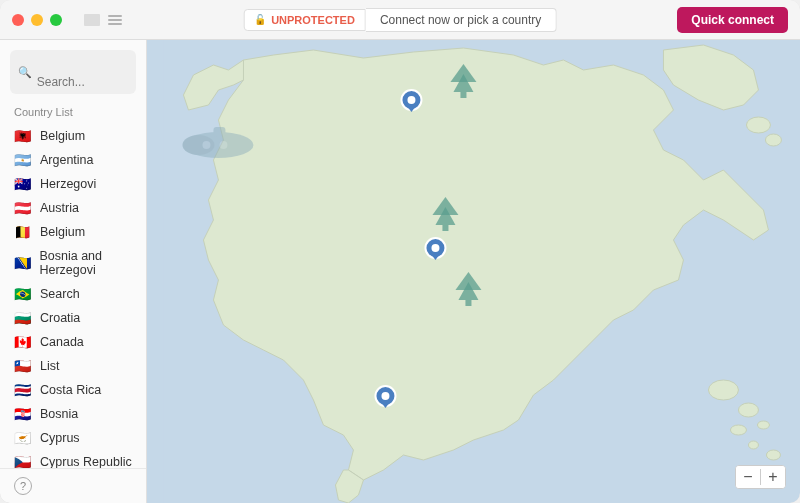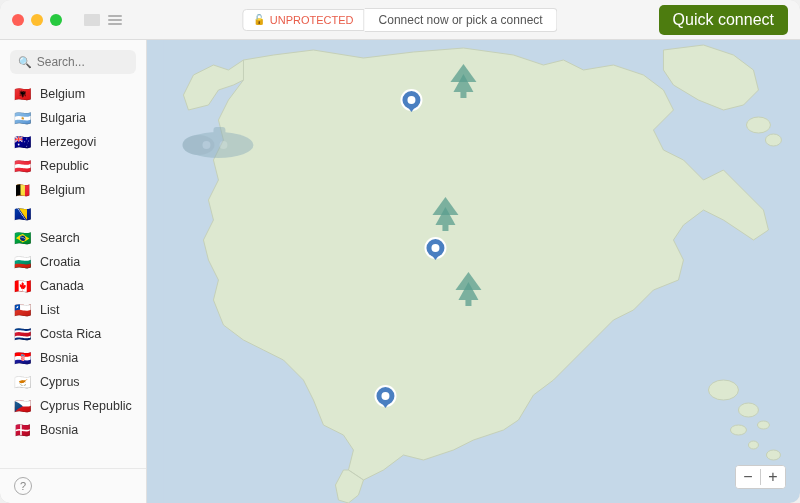--- a/index.html
+++ b/index.html
@@ -50,46 +50,46 @@
       align-items: center;
       gap: 0;
     }
     .unprotected-badge {
       background: #fff;
       border: 1px solid #ddd;
       border-radius: 4px 0 0 4px;
       padding: 4px 10px;
       font-size: 11px;
       color: #e85d4a;
-      font-weight: 400;
+      font-weight: 700;
       display: flex;
       align-items: center;
       gap: 4px;
     }
     .unprotected-badge::before {
       content: '🔓';
       font-size: 10px;
     }
     .connect-text {
       background: #fff;
       border: 1px solid #ddd;
       border-left: none;
       border-radius: 0 4px 4px 0;
       padding: 4px 14px;
       font-size: 12px;
       color: #555;
     }
     .quick-connect-btn {
-      background: #4d7c0f;
+      background: #be185d;
       color: white;
       border: none;
       border-radius: 5px;
       padding: 6px 14px;
-      font-size: 16px;
-      font-weight: 400;
+      font-size: 12px;
+      font-weight: 700;
       cursor: pointer;
     }
 
     
     .main-layout {
       display: flex;
       height: 463px;
     }
 
     
@@ -114,20 +114,21 @@
       color: #aaa;
       font-size: 11px;
     }
     .search-input {
       border: none;
       background: transparent;
       font-size: 12px;
       color: #15803d;
       outline: none;
       width: 100%;
+      margin-top: 20px;
     }
     .country-list-label {
       font-size: 11px;
       color: #888;
       padding: 4px 14px 6px 14px;
       font-weight: 500;
     }
     .country-list {
       overflow-y: auto;
       flex: 1;
@@ -252,55 +253,57 @@
         <div class="icon-box"></div>
         <div class="icon-lines">
           <div class="icon-line"></div>
           <div class="icon-line"></div>
           <div class="icon-line"></div>
         </div>
       </div>
     </div>
     <div class="titlebar-center">
       <div class="unprotected-badge">UNPROTECTED</div>
-      <div class="connect-text">Connect now or pick a connect</div>
+      <div class="connect-text">Connect now or pick a country</div>
     </div>
     <button class="quick-connect-btn">Quick connect</button>
   </div>
 
   <div class="main-layout">
 
     <div class="sidebar">
       <div class="search-box">
         <span class="search-icon-svg">🔍</span>
         <input class="search-input" type="text" placeholder="Search..." style="">
       </div>
+      <div class="country-list-label">Country List</div>
       <div class="country-list" id="country-list-container">
       <div class="country-item">
             <span class="flag">🇦🇱</span>
             <span>Belgium</span>
           </div>
           <div class="country-item">
             <span class="flag">🇦🇷</span>
-            <span>Bulgaria</span>
+            <span>Argentina</span>
           </div>
           <div class="country-item">
             <span class="flag">🇦🇺</span>
             <span>Herzegovi</span>
           </div>
           <div class="country-item">
             <span class="flag">🇦🇹</span>
-            <span>Republic</span>
+            <span>Austria</span>
           </div>
           <div class="country-item">
             <span class="flag">🇧🇪</span>
             <span>Belgium</span>
           </div>
           <div class="country-item">
             <span class="flag">🇧🇦</span>
+            <span>Bosnia and Herzegovi</span>
           </div>
           <div class="country-item">
             <span class="flag">🇧🇷</span>
             <span>Search</span>
           </div>
           <div class="country-item">
             <span class="flag">🇧🇬</span>
             <span>Croatia</span>
           </div>
           <div class="country-item">

